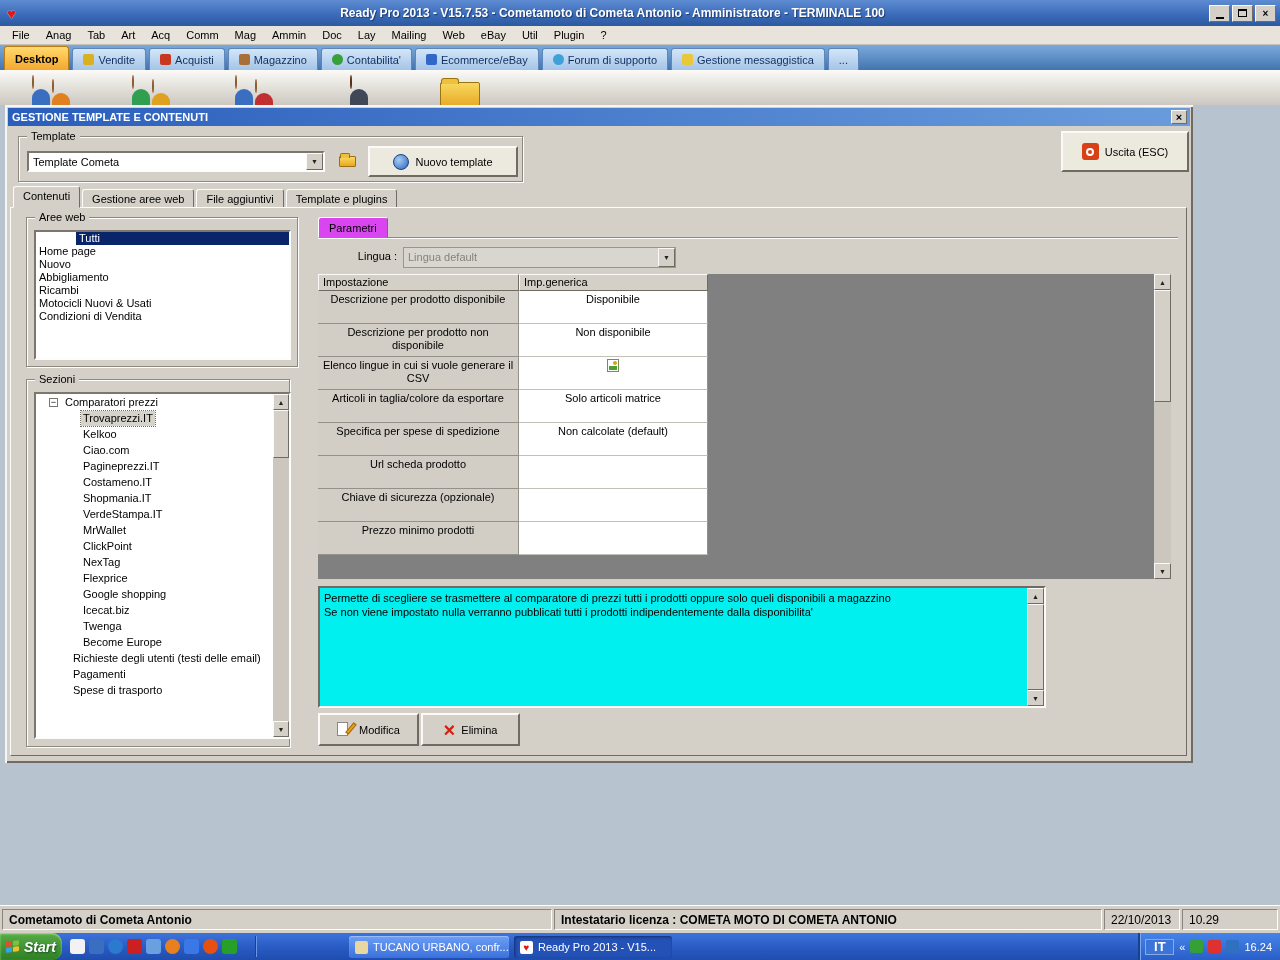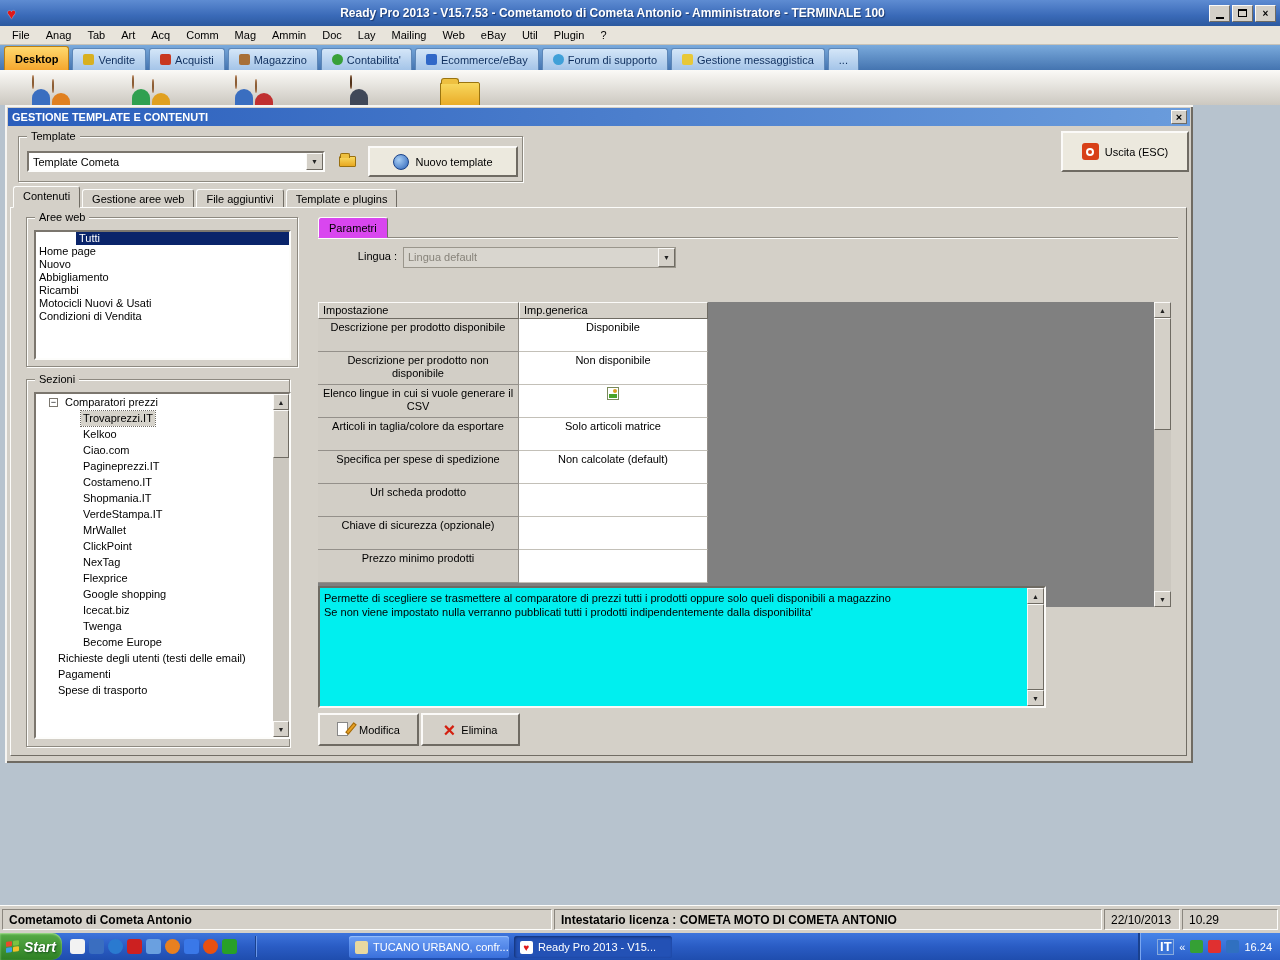--- a/index.html
+++ b/index.html
@@ -79,37 +79,37 @@
   .litem { height:13px; line-height:13px; padding-left:3px; white-space:nowrap; }
   .litem.sel { background:#0a246a; color:#fff;margin-left:40px; }
 
   
   #grp-sezioni { left:15px; top:171px; width:264px; height:368px; }
   #sez-list { position:absolute; left:7px; top:12px; width:257px; height:347px; overflow:hidden; }
   .trow { height:16px; line-height:15px; display:flex; align-items:center; white-space:nowrap; }
   .expander { width:9px; height:9px; border:1px solid #7a766e; background:#fff; font-size:9px; line-height:7px; text-align:center; margin:0 5px 0 13px; }
   .trow .tlabel { padding:0 2px; }
   .trow.child { padding-left:45px; }
-  .trow.sib { padding-left:20px; }
+  .trow.sib { padding-left:35px; }
   .tlabel.sel { background:#d6d3cb; outline:1px dotted #6f6b63; }
 
   
   .sbar { position:absolute; background:#cbc7bf; }
   .sb-btn { position:absolute; left:0; width:100%; height:16px; display:flex; align-items:center; justify-content:center; font-size:7px; color:#222; }
   .sb-thumb { position:absolute; left:0; width:100%; }
 
   
   #ptab { left:307px; top:9px; height:21px; line-height:20px; padding:0 10px; background:#d946ef; border:1px solid; border-color:#fcfcfa #716d65 transparent #fcfcfa; border-radius:3px 3px 0 0; position:absolute; z-index:2; }
   #pline { left:307px; top:29px; width:860px; height:0; border-top:1px solid #8d8980; border-bottom:1px solid #fcfcfa; }
   #lingua-label { left:322px; top:42px; width:64px; text-align:right; }
   #lingua-combo { left:392px; top:39px; width:273px; height:21px; background:#d9d6cf; border:1px solid #9a968c; color:#87837a; }
   #lingua-combo .combo-text { color:#87837a; }
 
   
-  #ptable { left:307px; top:66px; width:853px; height:305px; background:#808080; overflow:hidden;margin-top:28px; }
+  #ptable { left:307px; top:66px; width:853px; height:305px; background:#808080; overflow:hidden; }
   .phead { position:absolute; top:0; height:17px; line-height:15px; padding-left:4px; font-size:11px; }
   .prow { position:absolute; width:390px; height:33px;text-align:center; }
   .pcell { position:absolute; top:0; height:33px; padding:2px 4px; line-height:13px; overflow:hidden; }
   .pl { left:0; width:201px; background:#d2cec6; border-right:1px solid #94908a; border-bottom:1px solid #94908a; }
   .pv { left:201px; width:189px; background:#fff; border-right:1px solid #94908a; border-bottom:1px solid #c3c0b8; }
   .lang-icon { display:inline-block; width:12px; height:13px; background:#fff; border:1px solid #7a8a5a; position:relative; }
   .lang-icon:before { content:""; position:absolute; left:1px; bottom:1px; width:8px; height:4px; background:#4aa32a; }
   .lang-icon:after { content:""; position:absolute; right:1px; top:1px; width:4px; height:4px; background:#d8a020; border-radius:50%; }
 
   
@@ -134,21 +134,21 @@
   .flag { display:grid; grid-template-columns:6px 6px; grid-template-rows:5px 5px; gap:1px; transform:skewY(-8deg); }
   .flag span { border-radius:1px; }
   #quicklaunch { position:absolute; left:70px; top:0; height:27px; display:flex; align-items:center; gap:4px; }
   .ql { width:15px; height:15px; border-radius:3px; }
   .tb-sep { position:absolute; top:3px; width:2px; height:21px; background:#1a418e; border-right:1px solid #6a96e8; }
   .taskbtn { position:absolute; top:3px; height:22px; border-radius:3px; display:flex; align-items:center; gap:5px; padding:0 6px; color:#fff; font-size:11px; white-space:nowrap; overflow:hidden;margin-left:44px; }
   #task1 { left:305px; width:160px; background:linear-gradient(180deg,#6d9ff5,#3a70dc); box-shadow:inset 0 1px 1px #9cc0fa; }
   #task2 { left:470px; width:158px; background:#2351b5; box-shadow:inset 1px 1px 3px #122f6e; }
   .task-ico { width:13px; height:13px; border-radius:2px; flex:0 0 auto; display:flex; align-items:center; justify-content:center; }
   #tray { position:absolute; left:1138px; top:0; width:142px; height:27px; background:linear-gradient(180deg,#4684e8,#2a5ec8); border-left:2px solid #1a418e; box-shadow:inset 1px 0 0 #7aa6f0; display:flex; align-items:center; justify-content:flex-end; gap:5px; padding-right:8px; color:#fff; }
-  .lang-box { width:17px; height:16px; background:#3a74d8; border:1px solid #88aadd; display:flex; align-items:center; justify-content:center; font-size:13px; font-weight:bold; color:#fff; }
+  .lang-box { width:29px; height:16px; background:#3a74d8; border:1px solid #88aadd; display:flex; align-items:center; justify-content:center; font-size:13px; font-weight:bold; color:#fff; }
   .tray-ico { width:13px; height:13px; border-radius:2px; }
   .chev { font-size:11px; color:#fff; }
 </style>
 </head>
 <body>
 
 <div id="titlebar" class="abs">
   <span class="heart">♥</span>
   <div class="ttext">Ready Pro 2013 - V15.7.53 - Cometamoto di Cometa Antonio - Amministratore - TERMINALE 100</div>
   <div class="winbtns">

